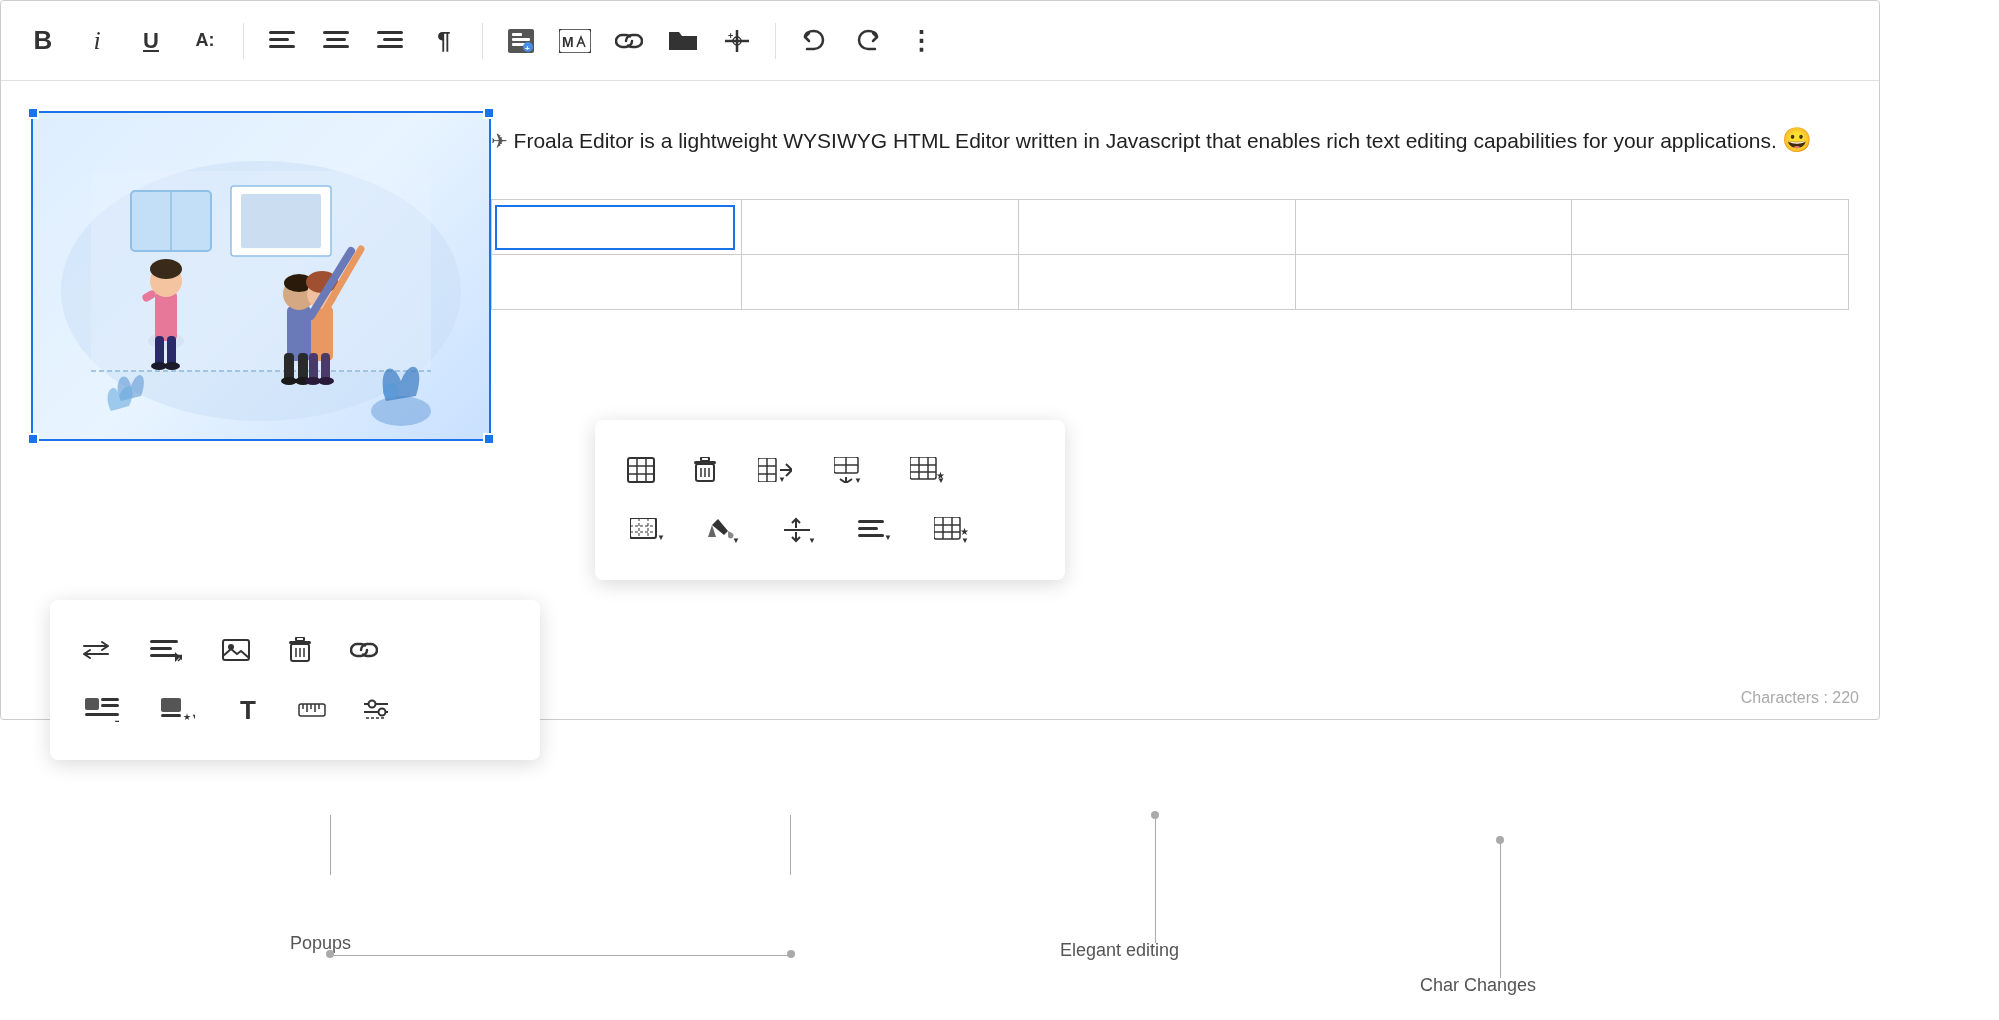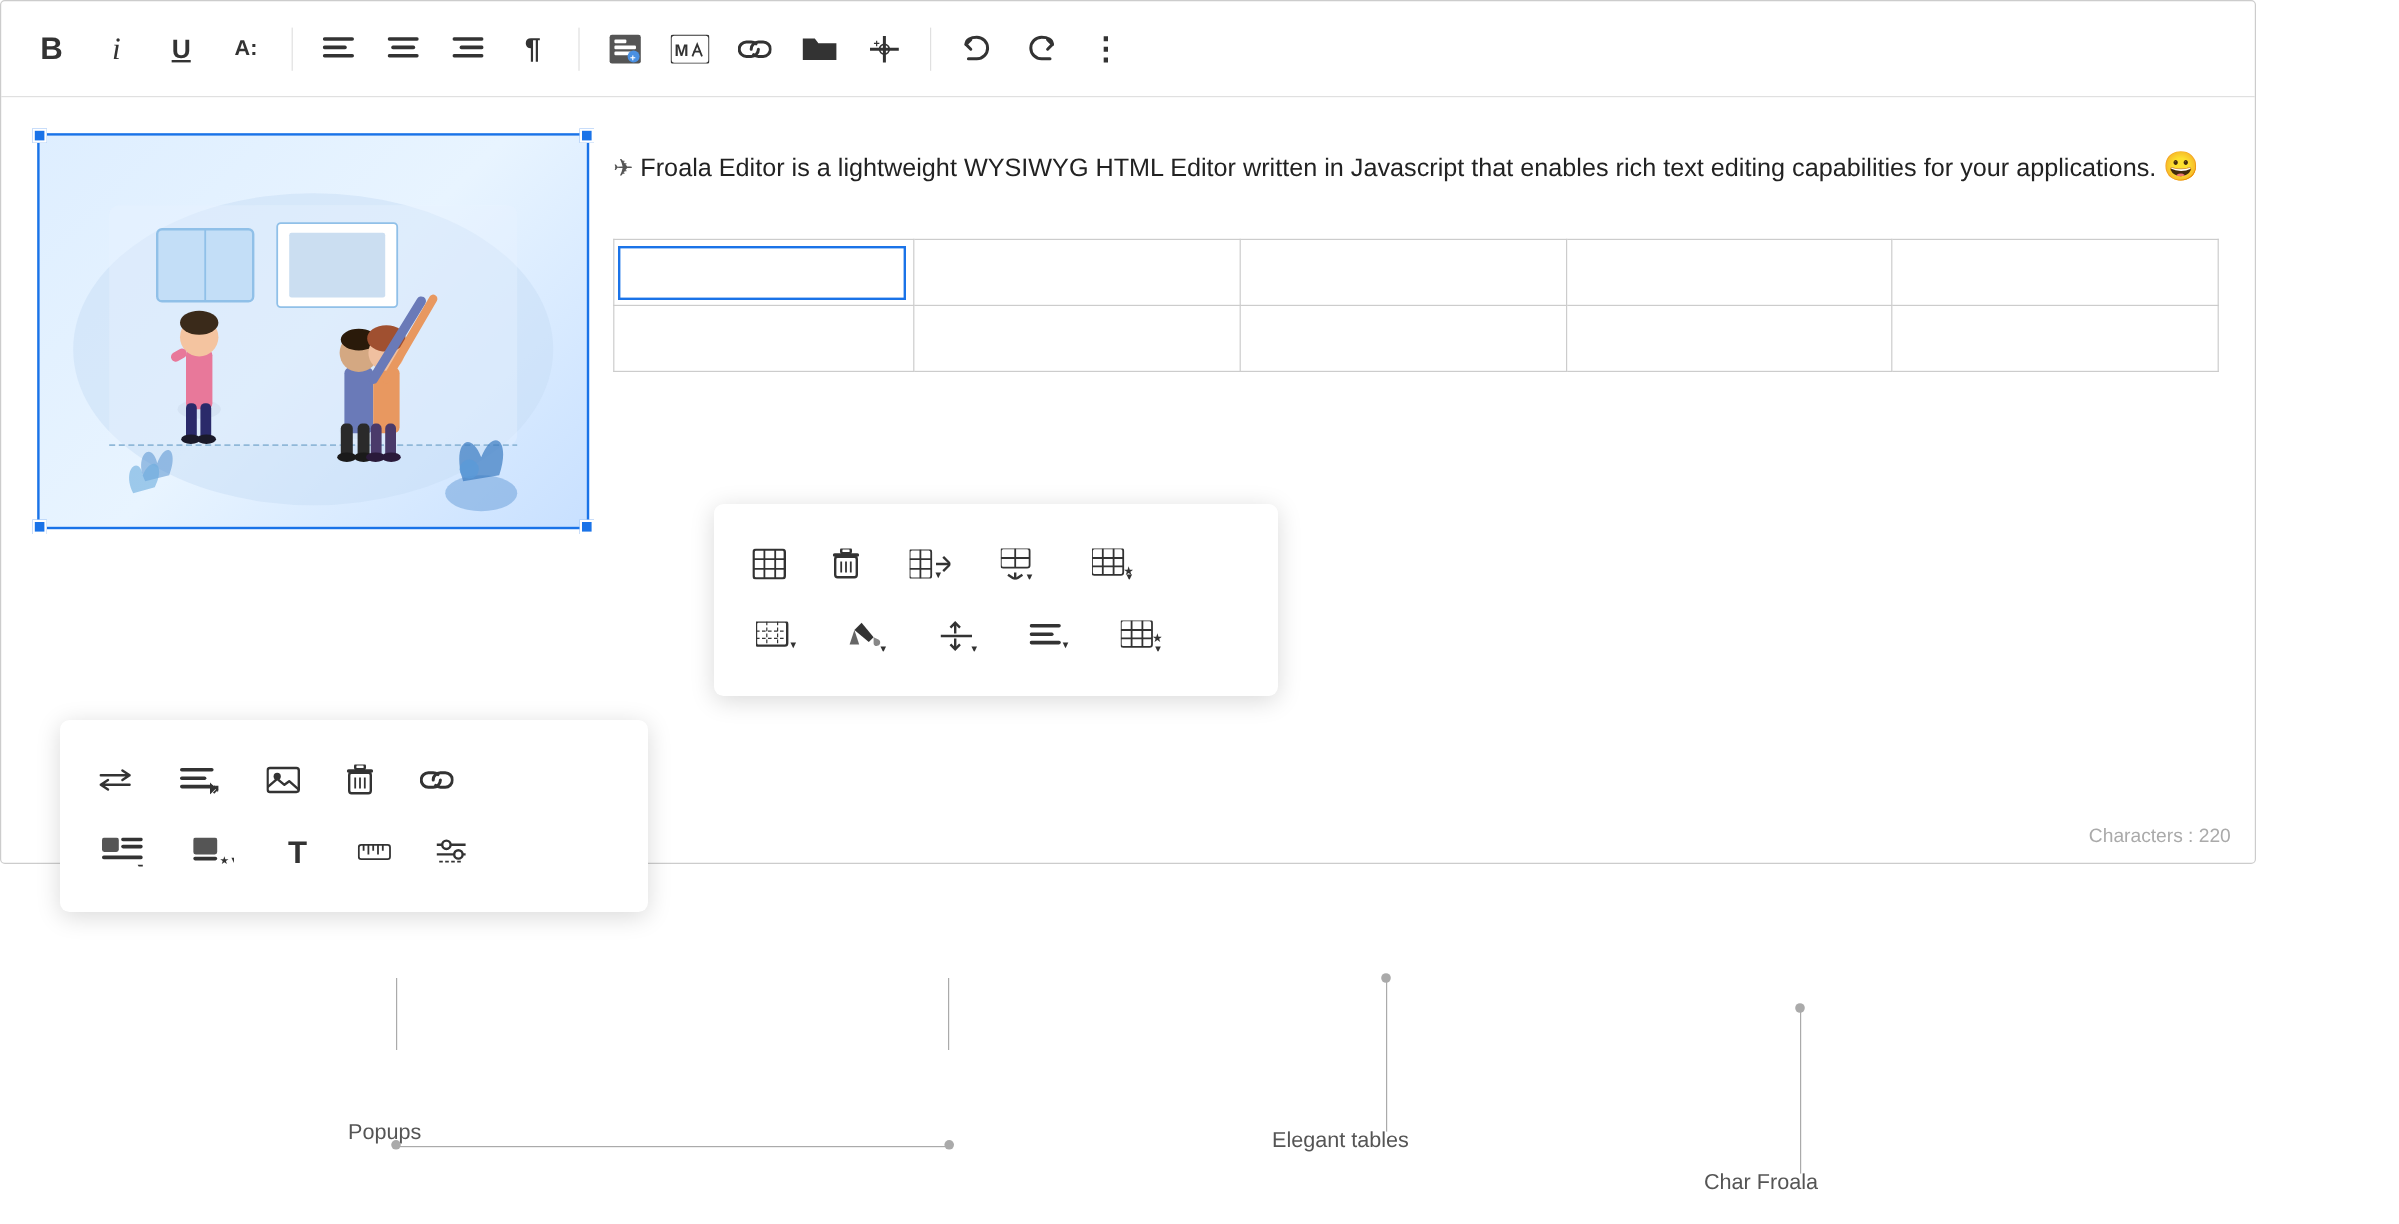--- a/index.html
+++ b/index.html
@@ -63,21 +63,20 @@
 
     
     .editor-content {
       position: absolute;
       top: 80px;
       left: 0;
       right: 0;
       bottom: 0;
       padding: 30px 30px 10px 30px;
       display: flex;
-      gap: 20px;
     }
 
     
     .image-container {
       position: relative;
       width: 460px;
       height: 330px;
       flex-shrink: 0;
     }
 
@@ -682,19 +681,19 @@
 <span class="label" style="top:933px; left:290px;">Popups</span>
 
 <div style="position:absolute; top:815px; left:330px; width:1px; height:60px; border-left:1.5px solid #aaa;"></div>
 
 <div style="position:absolute; top:815px; left:790px; width:1px; height:60px; border-left:1.5px solid #aaa;"></div>
 
 <div style="position:absolute; top:955px; left:330px; width:460px; height:1px; border-top:1.5px solid #aaa;"></div>
 <div class="dot" style="top:950px; left:326px;"></div>
 <div class="dot" style="top:950px; left:787px;"></div>
 
-<span class="label" style="top:940px; left:1060px;">Elegant tables</span>
+<span class="label" style="top:940px; left:1060px;">Elegant editing</span>
 <div style="position:absolute; top:815px; left:1155px; width:1px; height:128px; border-left:1.5px solid #aaa;"></div>
 <div class="dot" style="top:811px; left:1151px;"></div>
 
-<span class="label" style="top:975px; left:1420px;">Char Froala</span>
+<span class="label" style="top:975px; left:1420px;">Char Changes</span>
 <div style="position:absolute; top:840px; left:1500px; width:1px; height:138px; border-left:1.5px solid #aaa;"></div>
 <div class="dot" style="top:836px; left:1496px;"></div>
 
 </body></html>

